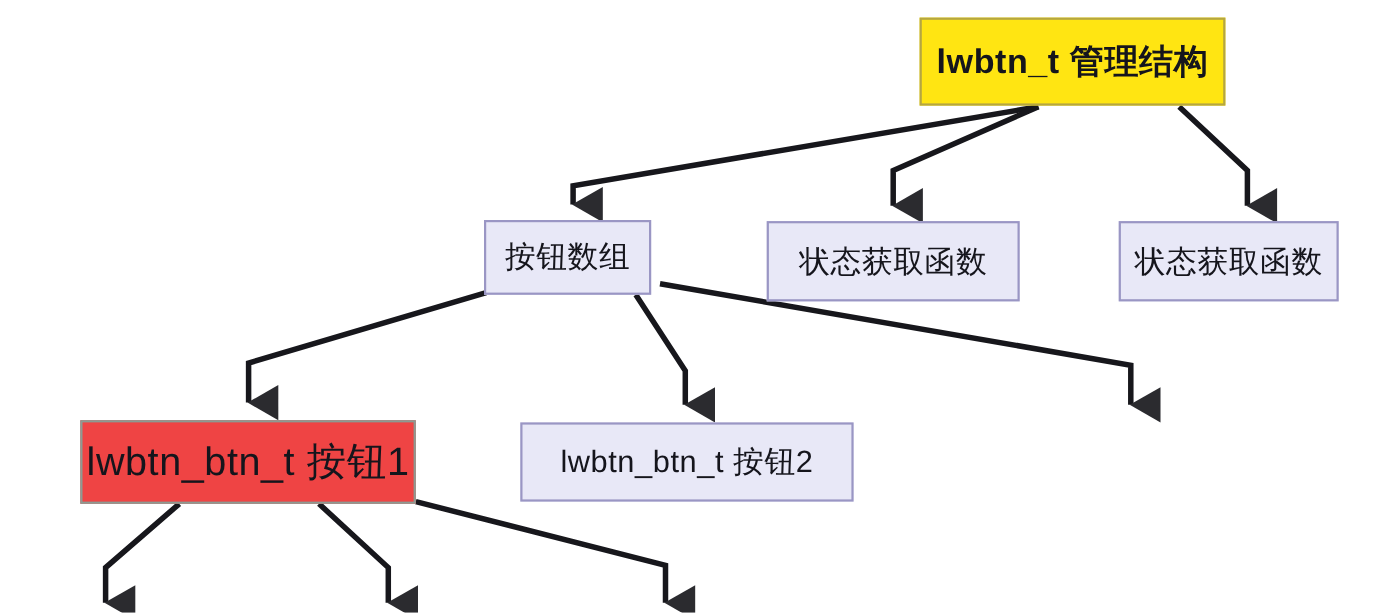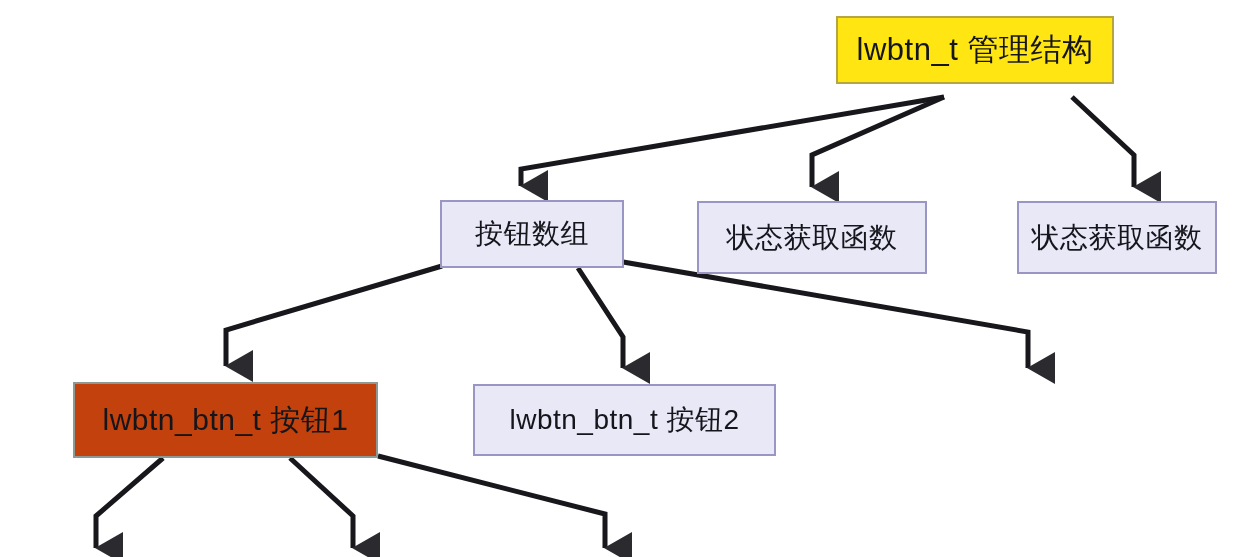--- a/index.html
+++ b/index.html
@@ -40,23 +40,23 @@
     background: #ffe512;
     border: 2px solid #b5a642;
     font-size: 31px;
   }
   .node-lilac {
     background: #e8e8f7;
     border: 2px solid #9a96c4;
     font-size: 28px;
   }
   .node-green {
-    background: #c2410c;
+    background: #ef4444;
     border: 2px solid #8d9a92;
-    font-size: 30px;
+    font-size: 36px;
   }
 </style>
 </head>
 <body>
 
 <div id="canvas">
 
   <svg id="edges" viewBox="0 0 1260 557" xmlns="http://www.w3.org/2000/svg">
     <defs>
       <marker id="arrowhead" markerWidth="7" markerHeight="7" refX="3.2" refY="6.0" orient="auto" markerUnits="strokeWidth">
@@ -75,25 +75,25 @@
 
     <path d="M 578 268 L 623 337 L 623 368" fill="none" stroke="#17171c" stroke-width="5" marker-end="url(#arrowhead)"></path>
 
     <path d="M 600 258 L 1028 332 L 1028 368" fill="none" stroke="#17171c" stroke-width="5" marker-end="url(#arrowhead)"></path>
 
     <path d="M 163 458 L 96 516 L 96 548" fill="none" stroke="#17171c" stroke-width="5" marker-end="url(#arrowhead)"></path>
     <path d="M 290 458 L 353 516 L 353 548" fill="none" stroke="#17171c" stroke-width="5" marker-end="url(#arrowhead)"></path>
     <path d="M 378 456 L 605 514 L 605 548" fill="none" stroke="#17171c" stroke-width="5" marker-end="url(#arrowhead)"></path>
   </svg>
 
-  <div class="node node-root" style="left:836px; top:16px; width:278px; height:68px;">
+  <div class="node node-root" style="left:836px; top:16px; width:278px; height:80px;font-weight:bold;">
     <span>lwbtn_t 管理结构</span>
   </div>
 
-  <div class="node node-lilac" style="left:440px; top:200px; width:184px; height:68px;">
+  <div class="node node-lilac" style="left:440px; top:200px; width:152px; height:68px;">
     <span>按钮数组</span>
   </div>
 
   <div class="node node-lilac" style="left:697px; top:201px; width:230px; height:73px;">
     <span>状态获取函数</span>
   </div>
 
   <div class="node node-lilac" style="left:1017px; top:201px; width:200px; height:73px;">
     <span>状态获取函数</span>
   </div>

